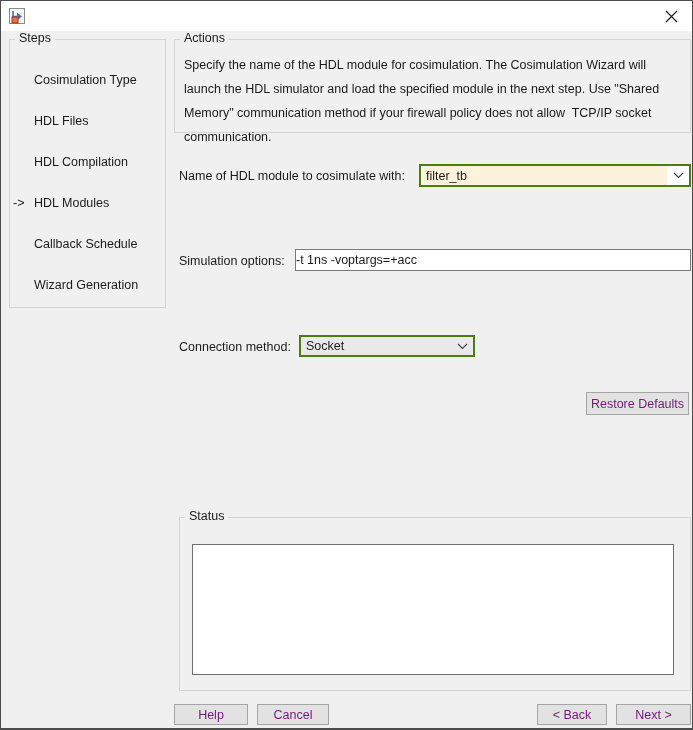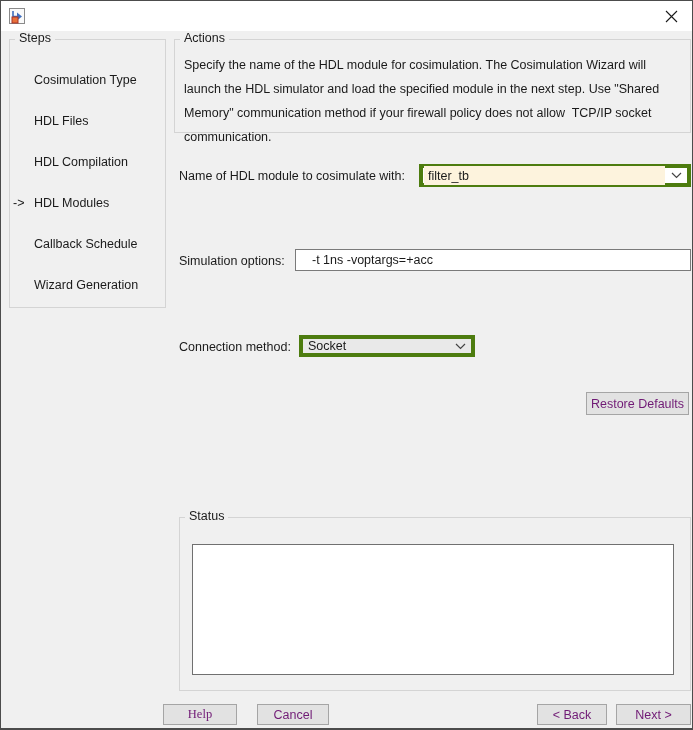--- a/index.html
+++ b/index.html
@@ -62,54 +62,54 @@
     resize: none; outline: none;
     font-family: "Liberation Sans", sans-serif; font-size: 12.5px;
   }
   
   .field-label { position: absolute; white-space: nowrap; }
   .lbl-module { left: 178px; top: 168px; }
   .lbl-simopts { left: 178px; top: 253px; }
   .lbl-conn { left: 178px; top: 339px; }
   .combo {
     position: absolute;
-    border: 4px solid #4d7c0f;
+    border: 2px solid #4d7c0f;
     background: #ffffff;
     display: flex; align-items: center;
   }
   .combo-module { left: 418px; top: 163px; width: 272px; height: 23px; }
   .combo-module .combo-text {
     flex: 1; height: 19px; margin: 1px 0 1px 1px;
     background: #fdf3dd;
     display: flex; align-items: center; padding-left: 4px;
     white-space: nowrap; overflow: hidden;
   }
   .combo-conn { left: 298px; top: 334px; width: 176px; height: 22px; background: #e9e9e9; }
   .combo-conn .combo-text { flex: 1; padding-left: 5px; white-space: nowrap; }
   .combo-arrow {
     width: 22px; flex: 0 0 22px; height: 100%;
     display: flex; align-items: center; justify-content: center;
   }
   .text-input {
     position: absolute; left: 294px; top: 248px; width: 396px; height: 22px;
     border: 1px solid #7a7a7a; background: #fff;
     font-family: "Liberation Sans", sans-serif; font-size: 12.5px;
-    padding: 0 16px; outline: none; color: #1a1a1a;
+    padding: 0 0; outline: none; color: #1a1a1a;
   }
   
   .btn {
     position: absolute;
     background: #e2e2e2;
     border: 1px solid #a5a5a5;
     font-family: "Liberation Sans", sans-serif; font-size: 12.5px; color: #701a75;
     display: flex; align-items: center; justify-content: center;
     cursor: default; white-space: nowrap;
   }
   .btn-restore { left: 585px; top: 391px; width: 103px; height: 23px; }
-  .btn-help   { left: 162px; top: 703px; width: 74px; height: 21px; font-family: Liberation Serif, serif; }
+  .btn-help   { left: 173px; top: 703px; width: 74px; height: 21px; }
   .btn-cancel { left: 256px; top: 703px; width: 72px; height: 21px; }
   .btn-back   { left: 536px; top: 703px; width: 70px; height: 21px; }
   .btn-next   { left: 615px; top: 703px; width: 75px; height: 21px; }
 </style>
 </head>
 <body>
 
 <div class="window">
 
   <div class="titlebar">

